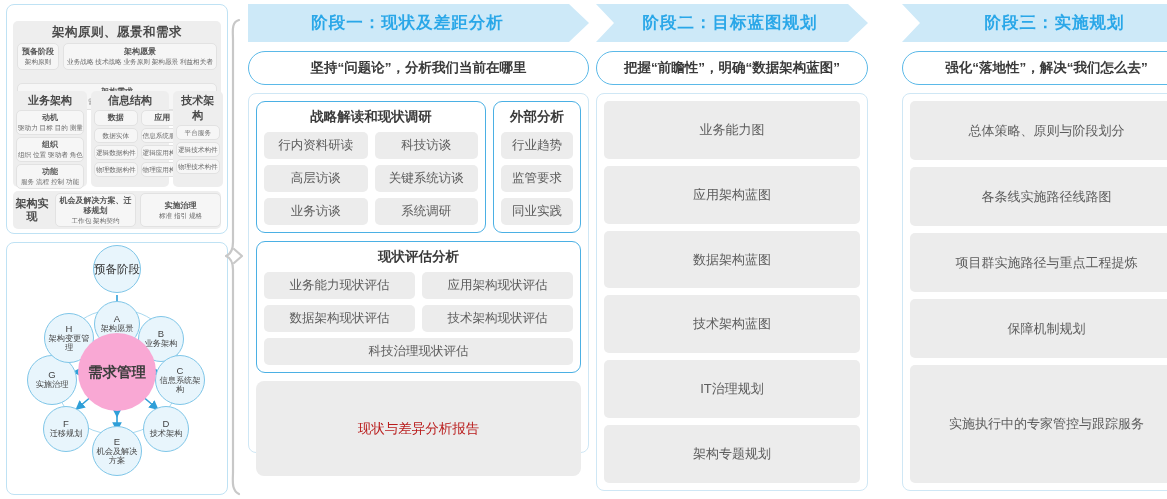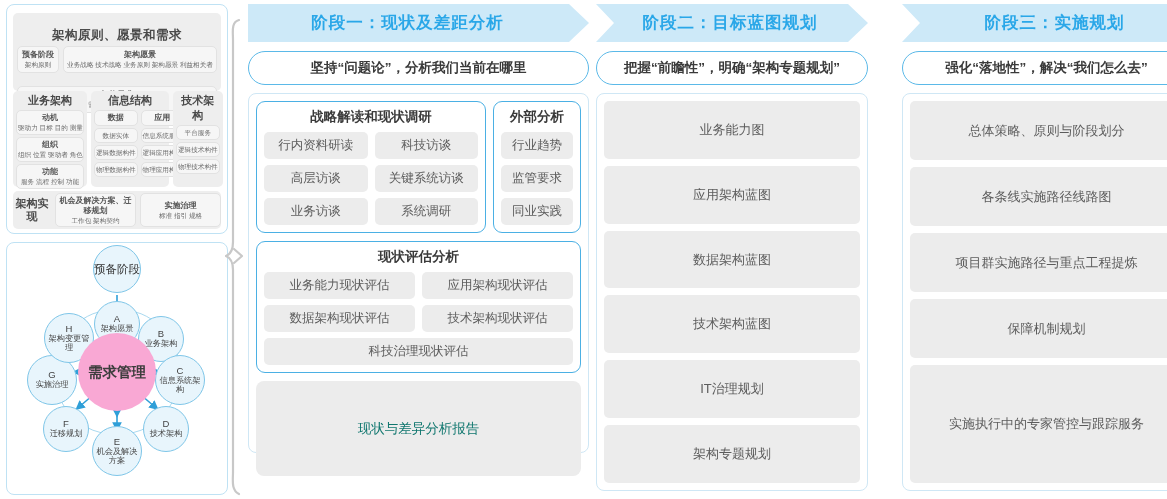--- a/index.html
+++ b/index.html
@@ -34,21 +34,21 @@
   .t-sub{
     text-align:center;font-weight:bold;color:#555;font-size:8px;line-height:10px;
   }
   .t-small{
     text-align:center;color:#6a6a6a;font-size:6.6px;line-height:9px;white-space:nowrap;
   }
   .t-col-title{
     text-align:center;font-weight:bold;color:#4a4a4a;font-size:11px;
   }
 
-  .sec1{position:absolute;left:6px;top:8px;right:6px;height:78px;padding:14px 4px;}
+  .sec1{position:absolute;left:6px;top:16px;right:6px;height:78px;padding:3px 4px;}
   .sec1 .row1{display:flex;gap:4px;margin-top:2px;}
   .sec1 .cellA{width:42px;padding:3px 1px;}
   .sec1 .cellB{flex:1;padding:3px 2px;}
   .sec1 .row2{margin-top:13px;padding:3px 2px;}
 
   .sec2{position:absolute;left:6px;top:86px;right:6px;height:96px;display:flex;gap:4px;}
   .sec2 .col{padding:2px 3px 3px;}
   .colA{width:74px;}
   .colB{width:78px;}
   .colC{flex:1;}
@@ -138,21 +138,21 @@
   .sect-a .right{width:88px;}
   .rowpair{display:flex;gap:7px;margin-bottom:6px;}
   .rowpair:last-child{margin-bottom:0;}
   .rowpair > .tile{flex:1;}
   .col-tiles > .tile{margin-bottom:6px;}
   .col-tiles > .tile:last-child{margin-bottom:0;}
 
   .report{
     margin-top:8px;height:95px;background:#ececec;border-radius:8px;
     display:flex;align-items:center;justify-content:center;
-    color:#0f766e;font-size:13.5px;
+    color:#b91c1c;font-size:13.5px;
   }
 
   .stackfill{display:flex;flex-direction:column;gap:7px;height:100%;}
   .stackfill .tile{font-size:13px;}
   .fl1{flex:1;}
   .fl2{flex:2;}
 </style>
 </head>
 <body>
 
@@ -396,21 +396,21 @@
     </div>
   </div>
 
   <div class="phase ph2">
     <div class="hdr">
       <svg width="272" height="38" viewBox="0 0 272 38">
         <path d="M0,0 L252,0 L272,19 L252,38 L0,38 L18,19 Z" fill="#cde9f8"></path>
       </svg>
       <div class="txt">阶段二：目标蓝图规划</div>
     </div>
-    <div class="slogan">把握“前瞻性”，明确“架构专题规划”</div>
+    <div class="slogan">把握“前瞻性”，明确“数据架构蓝图”</div>
 
     <div class="body-card">
       <div class="stackfill">
         <div class="tile fl1">业务能力图</div>
         <div class="tile fl1">应用架构蓝图</div>
         <div class="tile fl1">数据架构蓝图</div>
         <div class="tile fl1">技术架构蓝图</div>
         <div class="tile fl1">IT治理规划</div>
         <div class="tile fl1">架构专题规划</div>
       </div>

